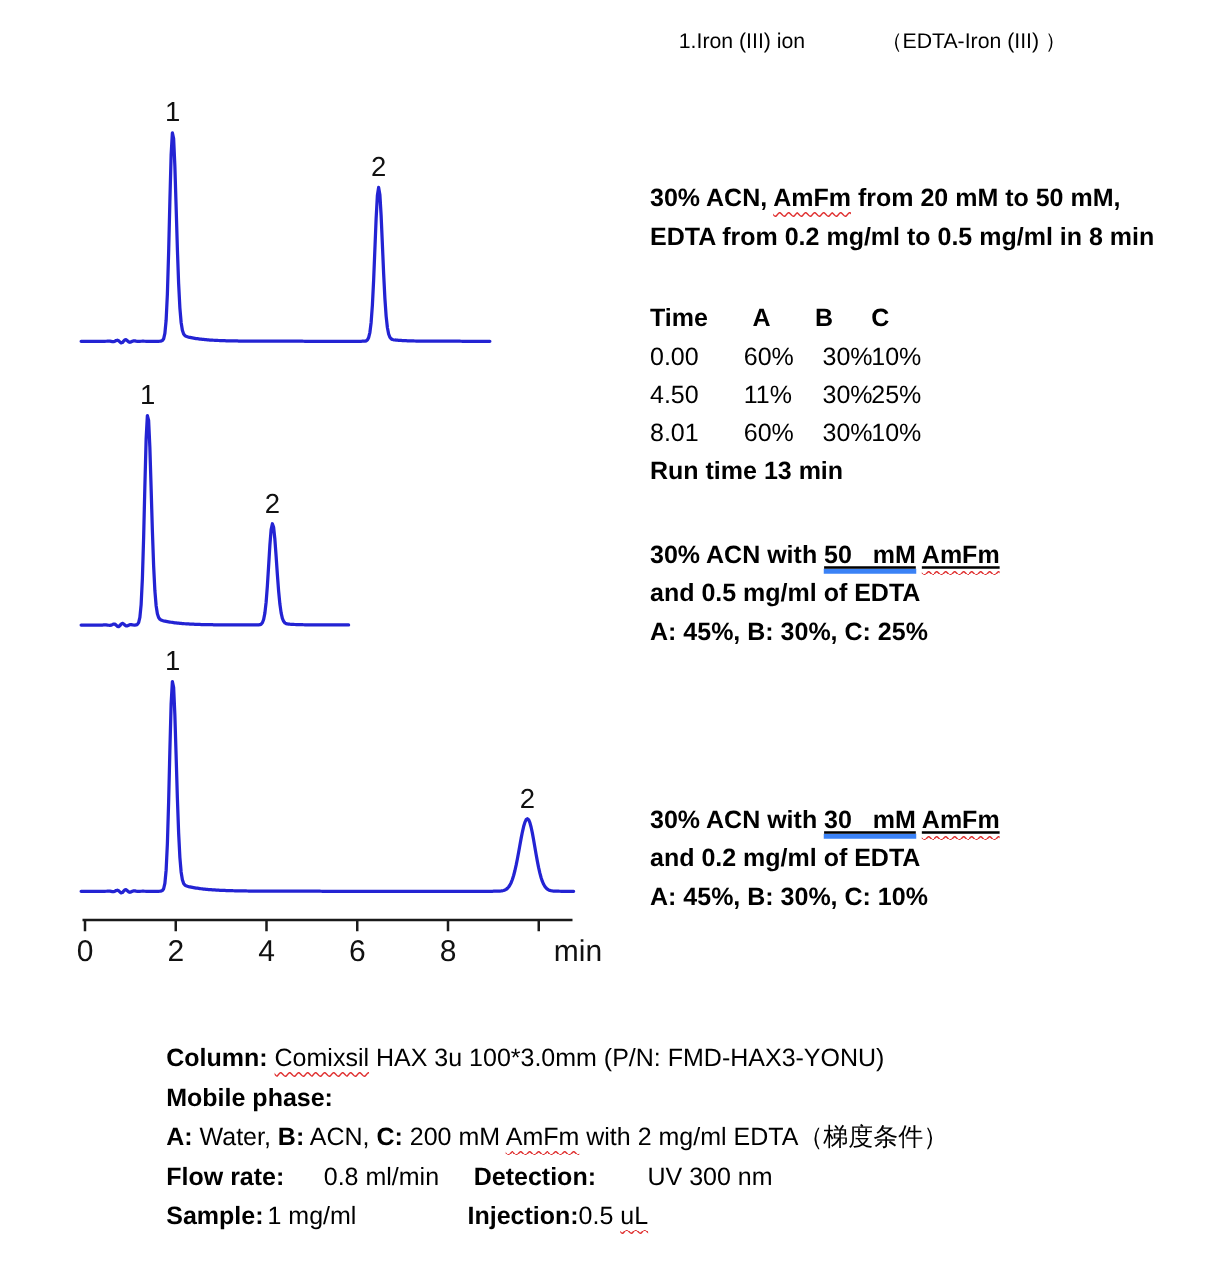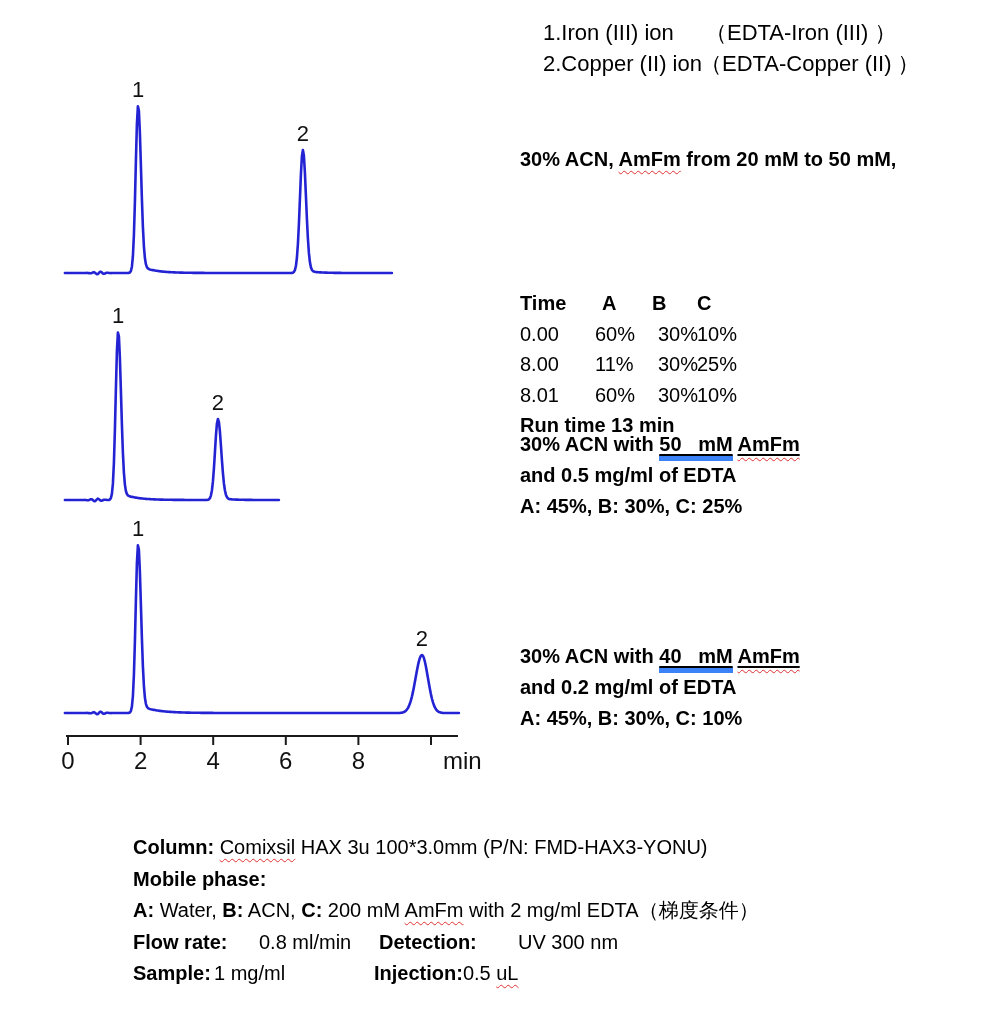--- a/index.html
+++ b/index.html
@@ -1,36 +1,36 @@
 <!DOCTYPE html>
 <html><head>
 <meta charset="utf-8">
 <style>
   html,body{margin:0;padding:0;background:#ffffff;}
   .canvas{position:relative;width:981px;height:1028px;background:#ffffff;overflow:hidden;
           font-family:"Liberation Sans","DejaVu Sans",sans-serif;color:#000;}
   .abs{position:absolute;}
   .b{font-weight:bold;}
   .t20{font-size:20px;line-height:31px;white-space:nowrap;}
-  .t195{font-size:22px;line-height:31px;white-space:nowrap;}
+  .t195{font-size:17px;line-height:31px;white-space:nowrap;}
   
   .sq{text-decoration-line:underline;text-decoration-style:wavy;text-decoration-color:#e03030;
       text-decoration-thickness:1px;text-underline-offset:4px;}
   
   .sqwrap{text-decoration-line:underline;text-decoration-style:wavy;text-decoration-color:#e03030;
       text-decoration-thickness:1px;text-underline-offset:6px;}
   .usolid{text-decoration-line:underline;text-decoration-style:solid;text-decoration-color:#000;
       text-decoration-thickness:1.5px;text-underline-offset:3px;}
   
   .ublue{text-decoration-line:underline;text-decoration-style:solid;text-decoration-color:#000;
       text-decoration-thickness:1.5px;text-underline-offset:3px;
-      border-bottom:6px solid #3b82f6;padding-bottom:0px;white-space:pre;}
+      border-bottom:4px solid #3b82f6;padding-bottom:0px;white-space:pre;}
   .trow{white-space:nowrap;}
   .trow span{display:inline-block;}
-  .th0{width:82px;margin-top:48px;} .th1{width:50px;} .th2{width:45px;}
+  .th0{width:82px;} .th1{width:50px;} .th2{width:45px;}
   .td0{width:75px;} .td1{width:63px;} .td2{width:39px;}
   .fline{position:absolute;left:0;height:32px;white-space:nowrap;}
   .fpos{position:absolute;white-space:nowrap;text-align:right;}
   svg text{font-family:"Liberation Sans","DejaVu Sans",sans-serif;}
 </style>
 </head>
 <body>
 
 <div class="canvas">
 
@@ -56,53 +56,51 @@
       <text x="217.91899999999998" y="410" text-anchor="middle" font-size="22" fill="#111">2</text>
       <path d="M64.9,713.00L65.9,713.00L66.9,713.00L67.9,713.00L68.9,713.00L69.9,713.00L70.9,713.00L71.9,713.00L72.9,713.00L73.9,713.00L74.9,713.00L75.9,713.00L76.9,713.00L77.9,713.00L78.9,713.00L79.9,713.00L80.9,713.00L81.9,713.00L82.9,713.01L83.9,713.01L84.9,713.00L85.9,712.96L86.9,712.92L87.9,712.95L88.9,713.09L89.9,713.28L90.9,713.30L91.9,712.98L92.9,712.44L93.9,712.17L94.9,712.60L95.9,713.56L96.9,714.28L97.9,714.03L98.9,712.93L99.9,711.88L100.9,711.76L101.9,712.56L102.9,713.49L103.9,713.83L104.9,713.50L105.9,712.96L106.9,712.68L107.9,712.74L108.9,712.93L109.9,713.06L110.9,713.08L111.9,713.03L112.9,713.00L113.9,712.99L114.9,712.99L115.9,713.00L116.9,713.00L117.9,713.00L118.9,713.00L119.9,713.00L120.9,713.00L121.9,713.00L122.9,713.00L123.9,713.00L124.9,713.00L125.9,713.00L126.9,713.00L127.9,712.98L128.9,712.88L129.9,712.47L130.9,711.00L131.9,706.66L132.9,696.11L133.9,675.18L134.9,641.79L135.9,600.30L136.9,563.06L137.9,545.30L138.9,549.85L139.9,572.18L140.9,604.75L141.9,638.39L142.9,666.33L143.9,685.86L144.9,697.60L145.9,703.80L146.9,706.72L147.9,708.03L148.9,708.64L149.9,708.99L150.9,709.25L151.9,709.48L152.9,709.69L153.9,709.89L154.9,710.07L155.9,710.25L156.9,710.42L157.9,710.57L158.9,710.72L159.9,710.86L160.9,710.99L161.9,711.11L162.9,711.22L163.9,711.33L164.9,711.43L165.9,711.53L166.9,711.62L167.9,711.70L168.9,711.78L169.9,711.85L170.9,711.92L171.9,711.99L172.9,712.05L173.9,712.11L174.9,712.16L175.9,712.21L176.9,712.26L177.9,712.30L178.9,712.35L179.9,712.39L180.9,712.42L181.9,712.46L182.9,712.49L183.9,712.52L184.9,712.55L185.9,712.58L186.9,712.60L187.9,712.63L188.9,712.65L189.9,712.67L190.9,712.69L191.9,712.71L192.9,712.73L193.9,712.74L194.9,712.76L195.9,712.77L196.9,712.79L197.9,712.80L198.9,712.81L199.9,712.82L200.9,712.83L201.9,712.84L202.9,712.85L203.9,712.86L204.9,712.87L205.9,712.88L206.9,712.89L207.9,712.89L208.9,712.90L209.9,712.91L210.9,712.91L211.9,712.92L212.9,712.92L213.9,712.93L214.9,712.93L215.9,712.94L216.9,712.94L217.9,712.94L218.9,712.95L219.9,712.95L220.9,712.95L221.9,712.96L222.9,712.96L223.9,712.96L224.9,712.96L225.9,712.97L226.9,712.97L227.9,712.97L228.9,712.97L229.9,712.97L230.9,712.97L231.9,712.98L232.9,712.98L233.9,712.98L234.9,712.98L235.9,712.98L236.9,712.98L237.9,712.98L238.9,712.98L239.9,712.99L240.9,712.99L241.9,712.99L242.9,712.99L243.9,712.99L244.9,712.99L245.9,712.99L246.9,712.99L247.9,712.99L248.9,712.99L249.9,712.99L250.9,712.99L251.9,712.99L252.9,712.99L253.9,712.99L254.9,712.99L255.9,712.99L256.9,713.00L257.9,713.00L258.9,713.00L259.9,713.00L260.9,713.00L261.9,713.00L262.9,713.00L263.9,713.00L264.9,713.00L265.9,713.00L266.9,713.00L267.9,713.00L268.9,713.00L269.9,713.00L270.9,713.00L271.9,713.00L272.9,713.00L273.9,713.00L274.9,713.00L275.9,713.00L276.9,713.00L277.9,713.00L278.9,713.00L279.9,713.00L280.9,713.00L281.9,713.00L282.9,713.00L283.9,713.00L284.9,713.00L285.9,713.00L286.9,713.00L287.9,713.00L288.9,713.00L289.9,713.00L290.9,713.00L291.9,713.00L292.9,713.00L293.9,713.00L294.9,713.00L295.9,713.00L296.9,713.00L297.9,713.00L298.9,713.00L299.9,713.00L300.9,713.00L301.9,713.00L302.9,713.00L303.9,713.00L304.9,713.00L305.9,713.00L306.9,713.00L307.9,713.00L308.9,713.00L309.9,713.00L310.9,713.00L311.9,713.00L312.9,713.00L313.9,713.00L314.9,713.00L315.9,713.00L316.9,713.00L317.9,713.00L318.9,713.00L319.9,713.00L320.9,713.00L321.9,713.00L322.9,713.00L323.9,713.00L324.9,713.00L325.9,713.00L326.9,713.00L327.9,713.00L328.9,713.00L329.9,713.00L330.9,713.00L331.9,713.00L332.9,713.00L333.9,713.00L334.9,713.00L335.9,713.00L336.9,713.00L337.9,713.00L338.9,713.00L339.9,713.00L340.9,713.00L341.9,713.00L342.9,713.00L343.9,713.00L344.9,713.00L345.9,713.00L346.9,713.00L347.9,713.00L348.9,713.00L349.9,713.00L350.9,713.00L351.9,713.00L352.9,713.00L353.9,713.00L354.9,713.00L355.9,713.00L356.9,713.00L357.9,713.00L358.9,713.00L359.9,713.00L360.9,713.00L361.9,713.00L362.9,713.00L363.9,713.00L364.9,713.00L365.9,713.00L366.9,713.00L367.9,713.00L368.9,713.00L369.9,713.00L370.9,713.00L371.9,713.00L372.9,713.00L373.9,713.00L374.9,713.00L375.9,713.00L376.9,713.00L377.9,713.00L378.9,713.00L379.9,713.00L380.9,713.00L381.9,713.00L382.9,713.00L383.9,713.00L384.9,713.00L385.9,713.00L386.9,713.00L387.9,713.00L388.9,713.00L389.9,713.00L390.9,713.00L391.9,713.00L392.9,713.00L393.9,713.00L394.9,712.99L395.9,712.99L396.9,712.98L397.9,712.96L398.9,712.93L399.9,712.87L400.9,712.78L401.9,712.63L402.9,712.39L403.9,712.03L404.9,711.49L405.9,710.70L406.9,709.61L407.9,708.11L408.9,706.12L409.9,703.58L410.9,700.41L411.9,696.59L412.9,692.14L413.9,687.16L414.9,681.77L415.9,676.21L416.9,670.73L417.9,665.64L418.9,661.26L419.9,657.88L420.9,655.74L421.9,655.00L422.9,655.78L423.9,658.10L424.9,661.77L425.9,666.50L426.9,671.95L427.9,677.76L428.9,683.57L429.9,689.10L430.9,694.12L431.9,698.50L432.9,702.16L433.9,705.12L434.9,707.43L435.9,709.17L436.9,710.44L437.9,711.34L438.9,711.95L439.9,712.35L440.9,712.61L441.9,712.77L442.9,712.87L443.9,712.93L444.9,712.96L445.9,712.98L446.9,712.99L447.9,713.00L448.9,713.00L449.9,713.00L450.9,713.00L451.9,713.00L452.9,713.00L453.9,713.00L454.9,713.00L455.9,713.00L456.9,713.00L457.9,713.00L458.9,713.00" fill="none" stroke="#2323d3" stroke-width="2.6" stroke-linejoin="round" stroke-linecap="round"></path>
       <text x="138.059" y="536" text-anchor="middle" font-size="22" fill="#111">1</text>
       <text x="421.92499999999995" y="646" text-anchor="middle" font-size="22" fill="#111">2</text>
     </svg>
 
   <div class="abs t195" style="left:543px;top:17px">
     <div>
       <span style="display:inline-block;width:162px">1.Iron (III) ion</span><span>（EDTA-Iron (III) ）</span>
     </div>
-    <div>
-      <span style="display:inline-block;width:157px">2.Copper (II) ion</span><span>（EDTA-Copper (II) ）</span>
-    </div>
   </div>
 
   <div class="abs t20 b" style="left:520px;top:144px">
     <div><span>30% ACN, </span><span class="sq">AmFm</span><span> from 20 mM to 50 mM,</span></div>
+    <div>EDTA from 0.2 mg/ml to 0.5 mg/ml in 8 min</div>
   </div>
 
   <div class="abs t20" style="left:520px;top:240px;line-height:30.5px">
     <div class="trow b">
       <span class="th0">Time</span><span class="th1">A</span><span class="th2">B</span><span>C</span>
     </div>
     <div class="trow">
       <span class="td0">0.00</span><span class="td1">60%</span><span class="td2">30%</span><span>10%</span>
     </div>
     <div class="trow">
-      <span class="td0">8.00</span><span class="td1">11%</span><span class="td2">30%</span><span>25%</span>
+      <span class="td0">4.50</span><span class="td1">11%</span><span class="td2">30%</span><span>25%</span>
     </div>
     <div class="trow">
       <span class="td0">8.01</span><span class="td1">60%</span><span class="td2">30%</span><span>10%</span>
     </div>
     <div class="trow b">Run time 13 min</div>
   </div>
 
   <div class="abs t20 b" style="left:520px;top:429px">
     <div><span>30% ACN with </span><span class="ublue">50   mM</span><span> </span><span class="sqwrap"><span class="usolid">AmFm</span></span></div>
     <div>and 0.5 mg/ml of EDTA</div>
     <div>A: 45%, B: 30%, C: 25%</div>
   </div>
 
   <div class="abs t20 b" style="left:520px;top:641px">
-    <div><span>30% ACN with </span><span class="ublue">40   mM</span><span> </span><span class="sqwrap"><span class="usolid">AmFm</span></span></div>
+    <div><span>30% ACN with </span><span class="ublue">30   mM</span><span> </span><span class="sqwrap"><span class="usolid">AmFm</span></span></div>
     <div>and 0.2 mg/ml of EDTA</div>
     <div>A: 45%, B: 30%, C: 10%</div>
   </div>
 
   <div class="abs t20" style="left:133px;top:832px;width:760px;height:170px">
     <div class="fline" style="top:0"><span class="b">Column: </span><span class="sq">Comixsil</span><span> HAX 3u 100*3.0mm (P/N: FMD-HAX3-YONU)</span></div>
     <div class="fline b" style="top:31.5px">Mobile phase:</div>
     <div class="fline" style="top:63px"><span class="b">A:</span><span> Water, </span><span class="b">B:</span><span> ACN, </span><span class="b">C:</span><span> 200 mM </span><span class="sq">AmFm</span><span> with 2 mg/ml EDTA</span><span>（梯度条件）</span></div>
     <div class="fline" style="top:94.5px;position:absolute;width:700px">
       <span class="fpos b" style="left:0">Flow rate:</span>

